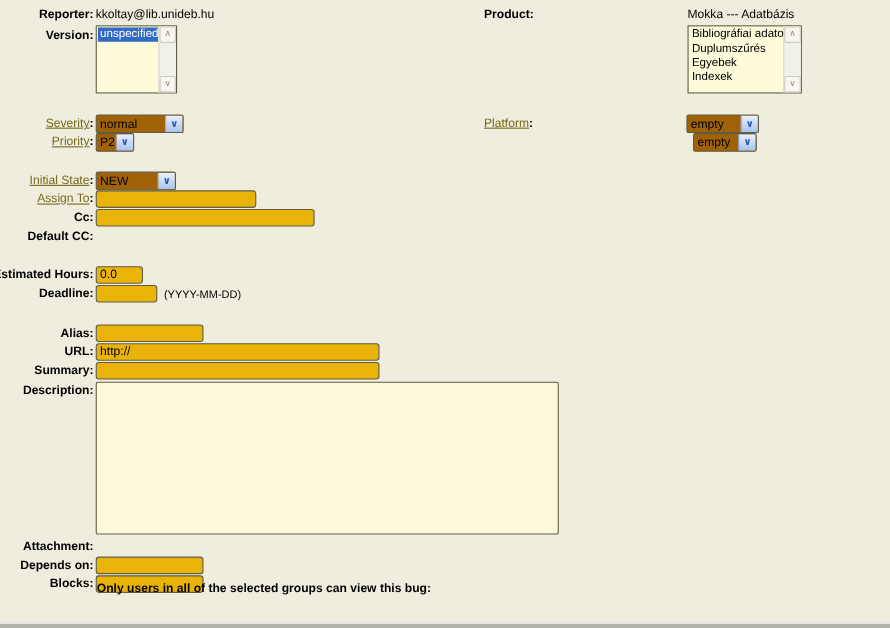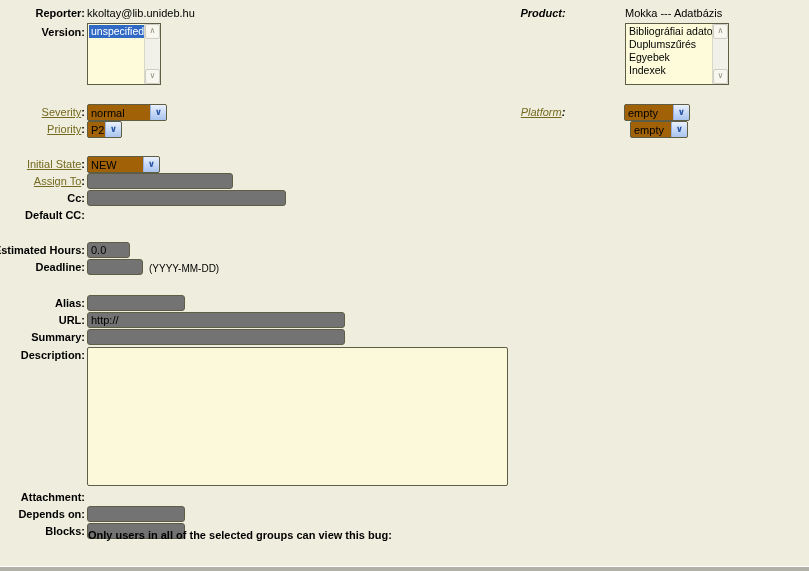--- a/index.html
+++ b/index.html
@@ -3,26 +3,26 @@
 <meta charset="utf-8">
 <style>
   html,body{margin:0;padding:0;}
   .screen{
     position:relative;width:809px;height:571px;overflow:hidden;
     background:#EFEEDE;color:#000;
     font-family:"Liberation Sans","DejaVu Sans",sans-serif;font-size:11px;padding-left:48px;
   }
   .lbl{position:absolute;left:-20px;width:105px;text-align:right;white-space:nowrap;
        font-weight:bold;line-height:13px;}
-  .rlbl{position:absolute;left:463px;width:160px;text-align:center;white-space:nowrap;
-        font-weight:bold;line-height:13px;font-style:italic;}
+  .rlbl{position:absolute;left:440px;width:160px;text-align:left;white-space:nowrap;
+        font-weight:bold;line-height:13px;}
   a.fl{font-weight:normal;color:#75691E;text-decoration:underline;cursor:pointer;}
   .colon{font-weight:bold;color:#000;}
   .val{position:absolute;line-height:13px;white-space:nowrap;}
-  .tin{position:absolute;height:16px;box-sizing:border-box;background:#737373;
+  .tin{position:absolute;height:16px;box-sizing:border-box;background:#eab308;
        border:1px solid #5E5E46;border-radius:3px;padding:0 3px;color:#000;
        font-family:"Liberation Sans","DejaVu Sans",sans-serif;font-size:11px;}
   .combo{position:absolute;height:17px;box-sizing:border-box;background:#a16207;
        border:1px solid #5E5E46;border-radius:2px;display:flex;align-items:center;cursor:pointer;}
   .combo-text{flex:1;padding-left:3px;overflow:hidden;white-space:nowrap;}
   .combo-btn{width:15px;align-self:stretch;border-left:1px solid #96B2E2;
        background:linear-gradient(#EAF1FD,#C5D8F6 55%,#A9C4EF);border-radius:0 1px 1px 0;
        display:flex;align-items:center;justify-content:center;color:#2B56A8;
        font-size:9px;font-weight:bold;line-height:1;}
   .listbox{position:absolute;box-sizing:border-box;background:#FDFBD9;

